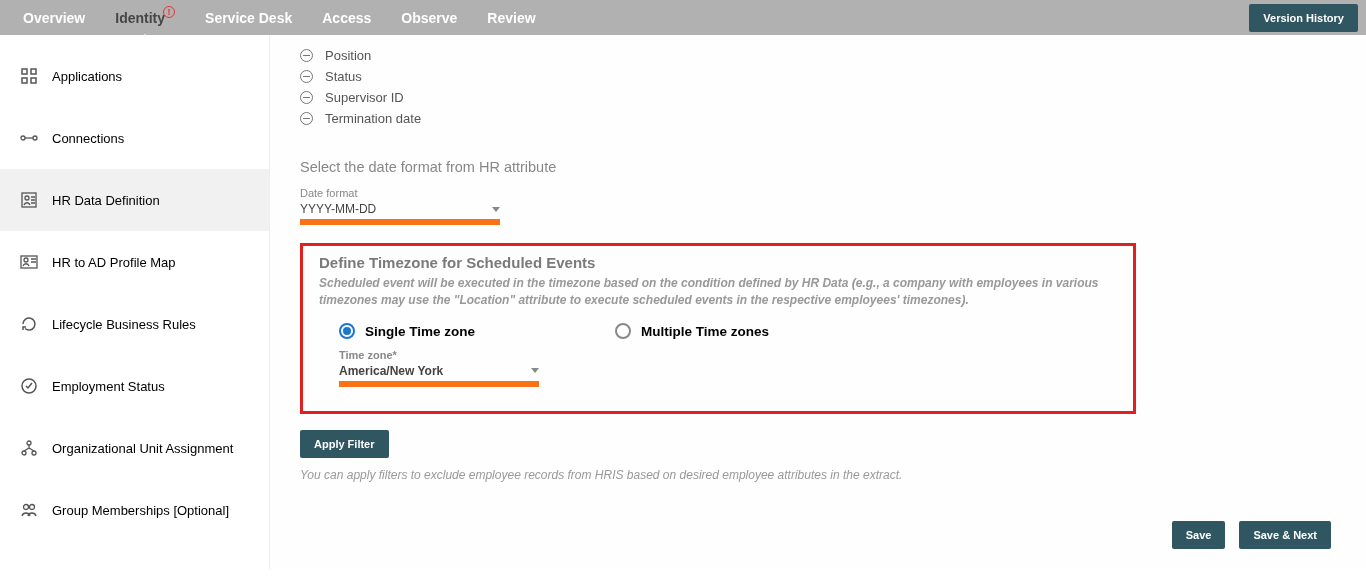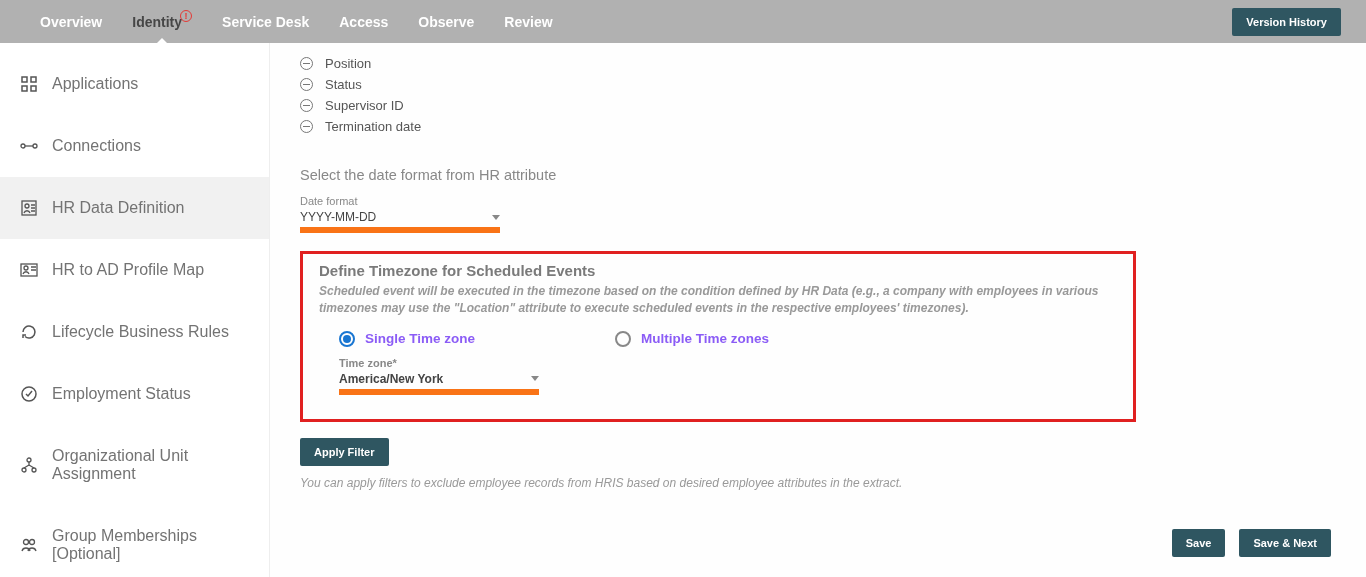--- a/index.html
+++ b/index.html
@@ -1,24 +1,24 @@
 <!DOCTYPE html>
 <html><head>
   <meta charset="utf-8">
   <style>
     * { box-sizing: border-box; margin: 0; padding: 0; }
     body { font-family: "Segoe UI", Arial, sans-serif; font-size: 13px; color: #333; background: #fff; width: 1366px; height: 577px; overflow: hidden; }
 
     
     .topnav {
       background: #b1b1b1;
-      height: 43px;
-      display: flex;
-      align-items: center;
-      padding: 0 25px;
+      height: 35px;
+      display: flex;
+      align-items: center;
+      padding: 0 8px;
       justify-content: space-between;
     }
     .topnav-left { display: flex; align-items: center; }
     .topnav-item {
       color: #fff;
       font-weight: bold;
       font-size: 14px;
       padding: 12px 15px;
       cursor: pointer;
       position: relative;
@@ -69,22 +69,22 @@
     .sidebar {
       width: 270px;
       background: #fff;
       border-right: 1px solid #eee;
       padding-top: 10px;
     }
     .side-item {
       display: flex;
       align-items: center;
       padding: 22px 20px;
-      color: #737373;
-      font-size: 16px;
+      color: #000000;
+      font-size: 13px;
       cursor: pointer;
       gap: 14px;
       background: #fff;
     }
     .side-item.active {
       background: #f1f1f1;
     }
     .side-icon {
       width: 18px; height: 18px;
       flex-shrink: 0;
@@ -176,23 +176,23 @@
       margin-bottom: 14px;
     }
     .radio-row {
       display: flex;
       gap: 140px;
       margin-left: 20px;
       margin-bottom: 10px;
     }
     .radio-opt {
       display: flex;
-      align-items: center;
+      align-items: flex-end;
       gap: 10px;
-      color: #8b5cf6;
+      color: #000000;
       font-size: 13.5px;
       cursor: pointer;
     }
     .radio-outer {
       width: 16px; height: 16px;
       border: 2px solid #888;
       border-radius: 50%;
       display:inline-flex;
       align-items:center;
       justify-content:center;

